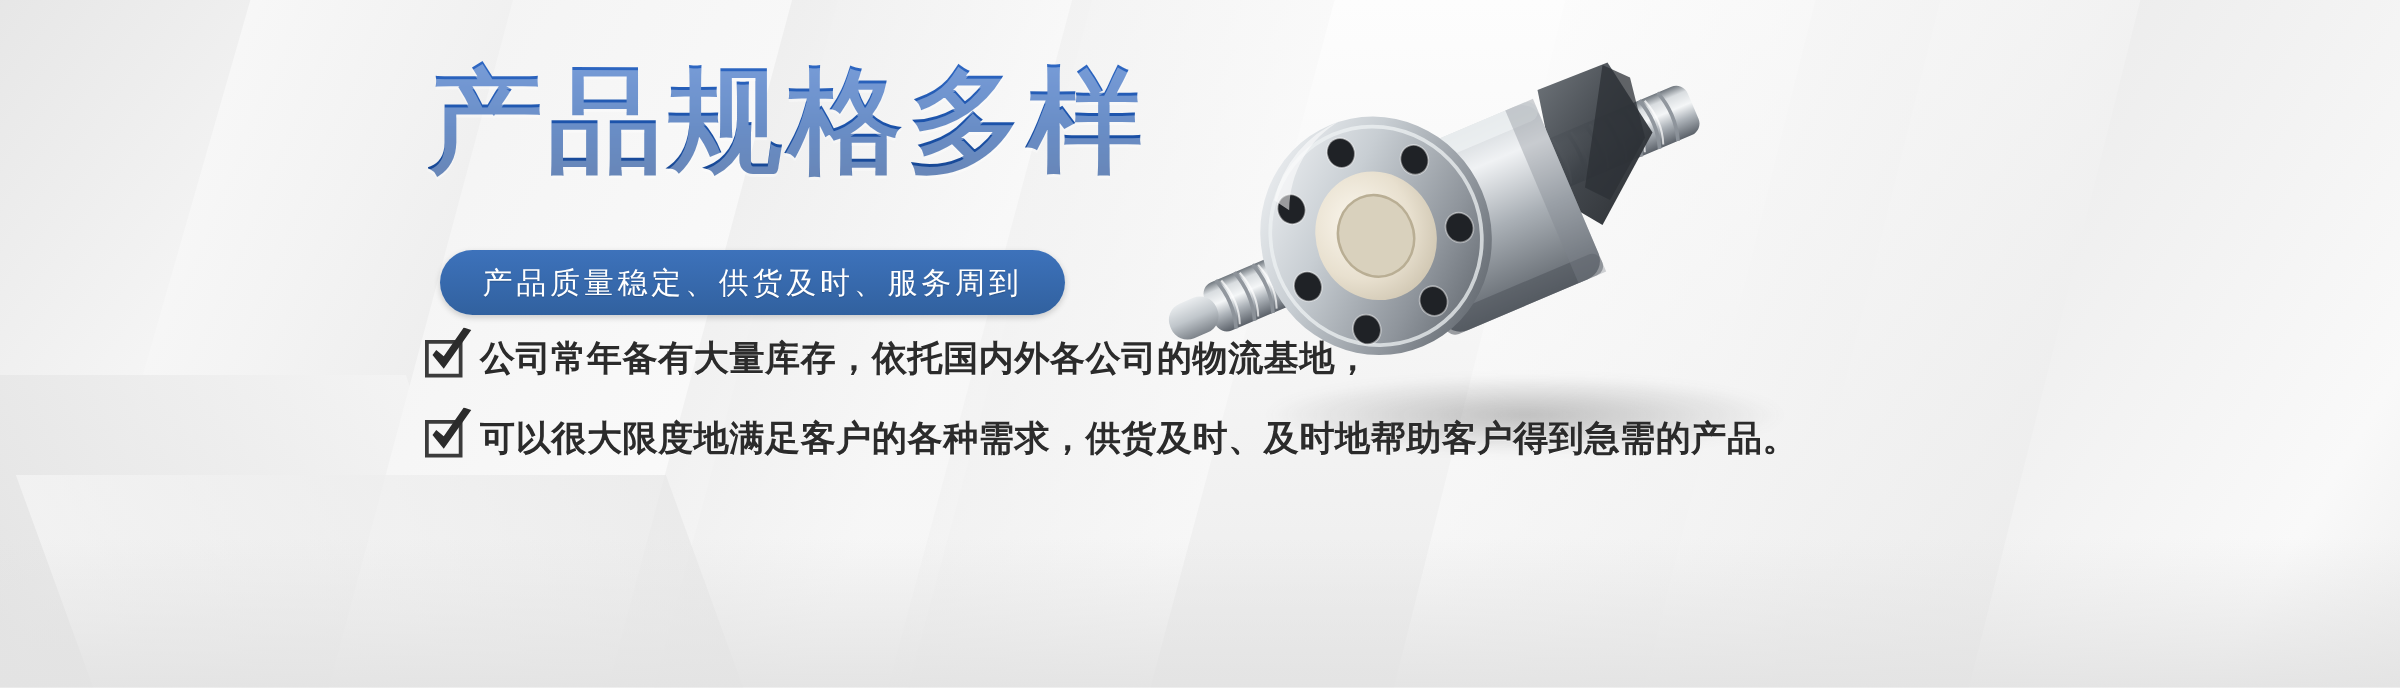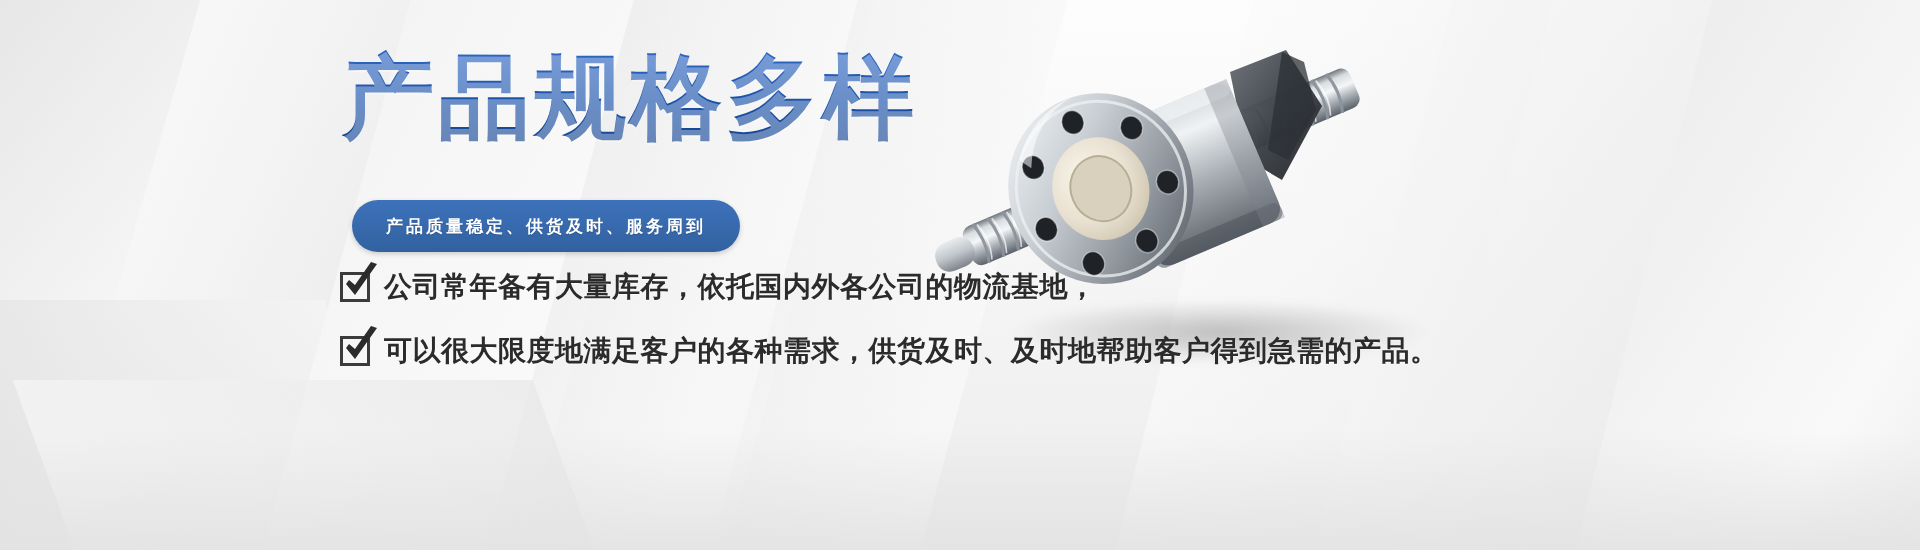--- a/index.html
+++ b/index.html
@@ -67,21 +67,21 @@
   }
 
   .pill{
     position:absolute;left:352px;top:200px;
     height:52px;display:flex;align-items:center;
     padding:0 34px;border-radius:26px;
     background:linear-gradient(180deg,#3d72bb 0%,#31619f 100%);
     box-shadow:0 2px 5px rgba(0,0,0,.18);
   }
   .pill-text{
-    color:#ffffff;font-size:17px;font-weight:bold;
+    color:#ffffff;font-size:24px;font-weight:normal;
     letter-spacing:3px;white-space:nowrap;
     text-shadow:0 1px 1px rgba(0,0,0,.20);
   }
 
   .bullets{position:absolute;left:340px;top:268px;}
   .bullet{display:flex;align-items:center;margin-bottom:26px;}
   .check-icon{
     position:relative;width:30px;height:30px;flex:0 0 30px;
     border:3px solid #3b3b3b;box-sizing:border-box;margin-right:14px;
     background:transparent;

